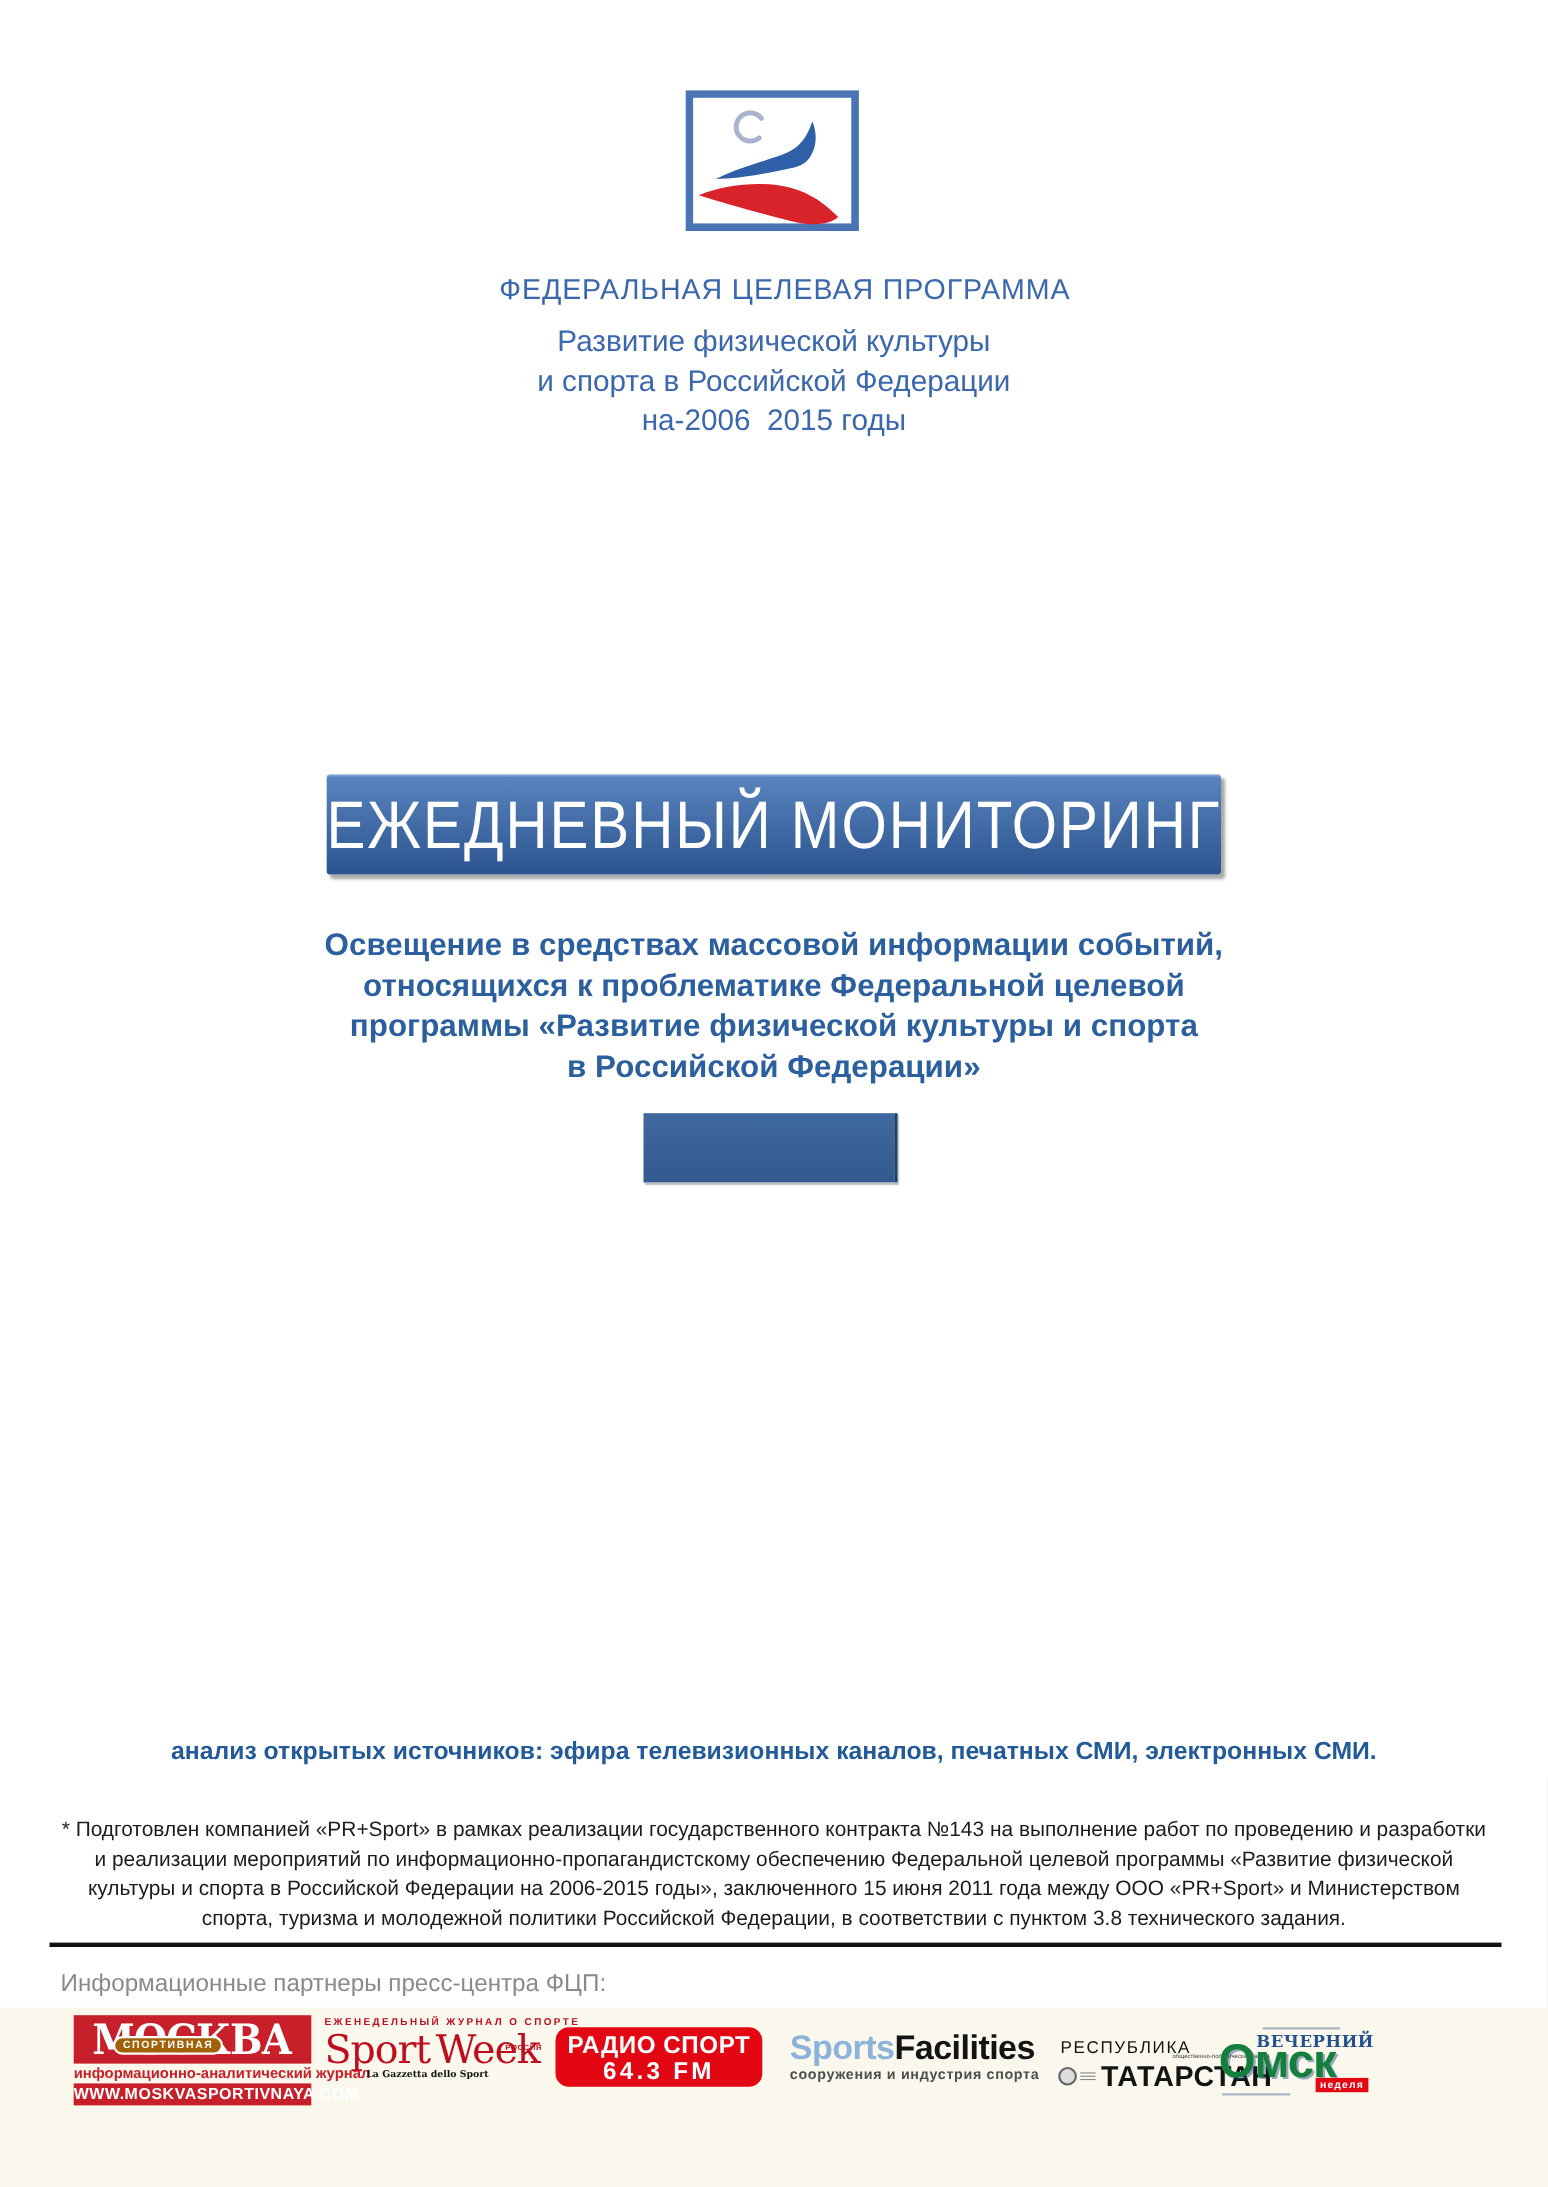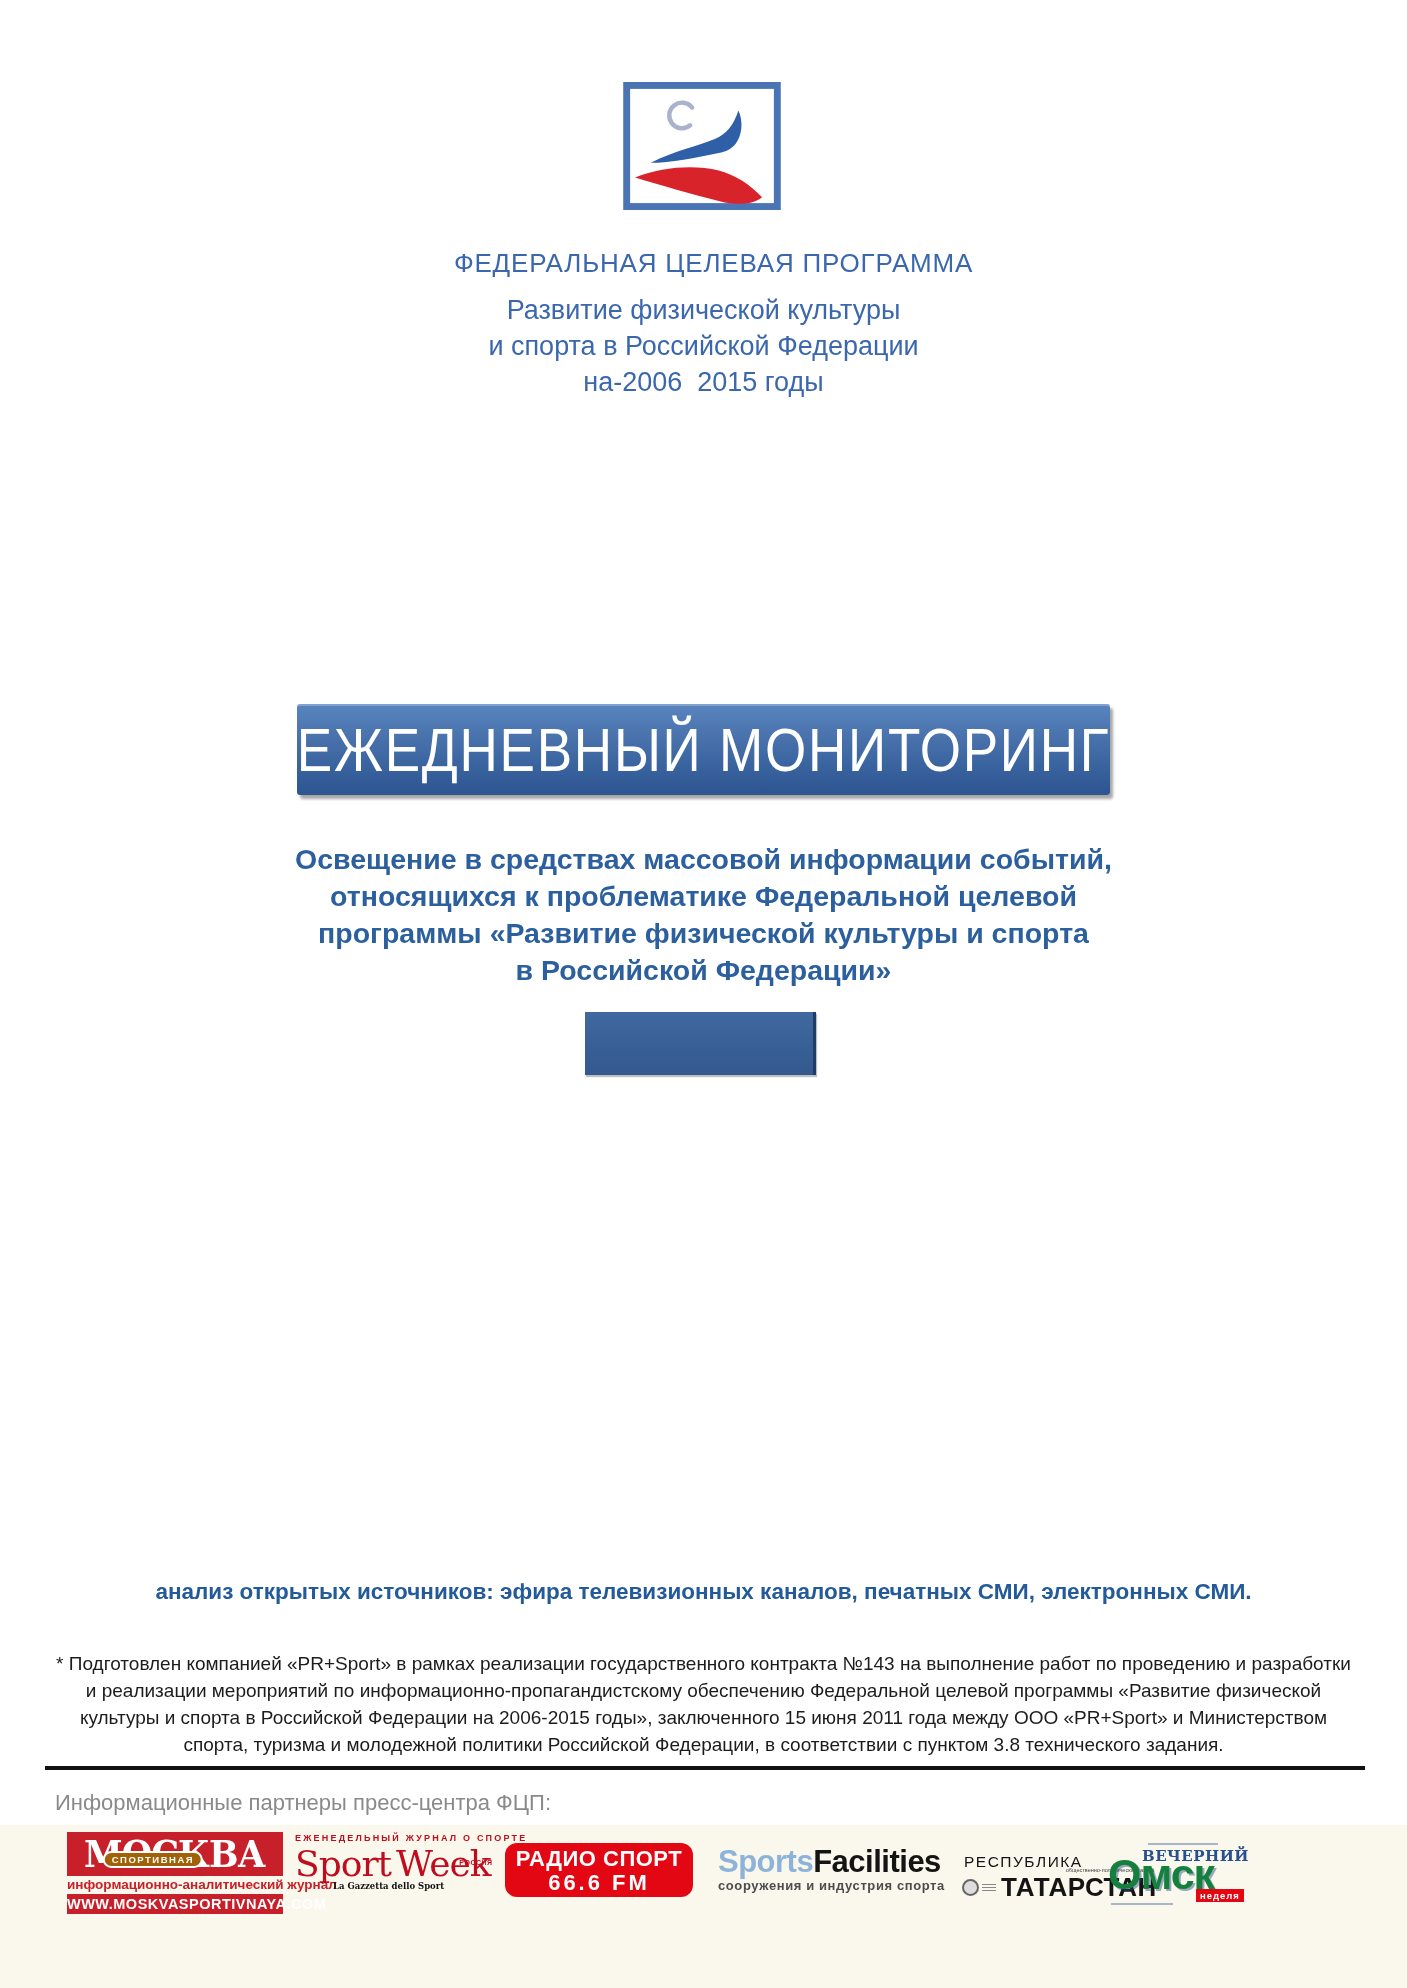--- a/index.html
+++ b/index.html
@@ -200,21 +200,21 @@
       <div class="sw-top">ЕЖЕНЕДЕЛЬНЫЙ ЖУРНАЛ О СПОРТЕ</div>
       <div class="sw-main">
         <span>Sport</span><span class="sw-week">Week</span>
         <span class="sw-russia">РОССИЯ</span>
       </div>
       <div class="sw-bottom">La Gazzetta dello Sport</div>
     </div>
 
     <div class="logo radiosport">
       <div class="rs-line1">РАДИО СПОРТ</div>
-      <div class="rs-line2">66.6 FM</div>
+      <div class="rs-line2">64.3 FM</div>
     </div>
 
     <div class="logo sportsfacilities">
       <div class="sf-main">
         <span class="sf-sports">Sports</span><span class="sf-fac">Facilities</span>
       </div>
       <div class="sf-sub">сооружения и индустрия спорта</div>
     </div>
 
     <div class="tatarstan">

